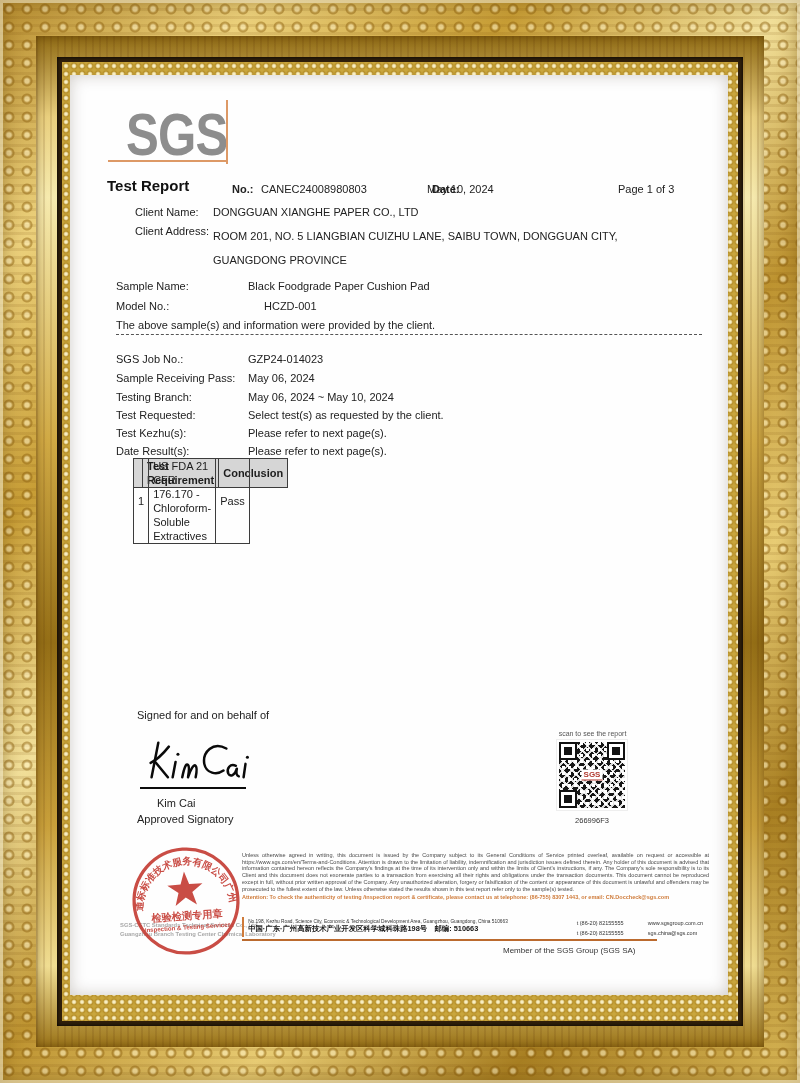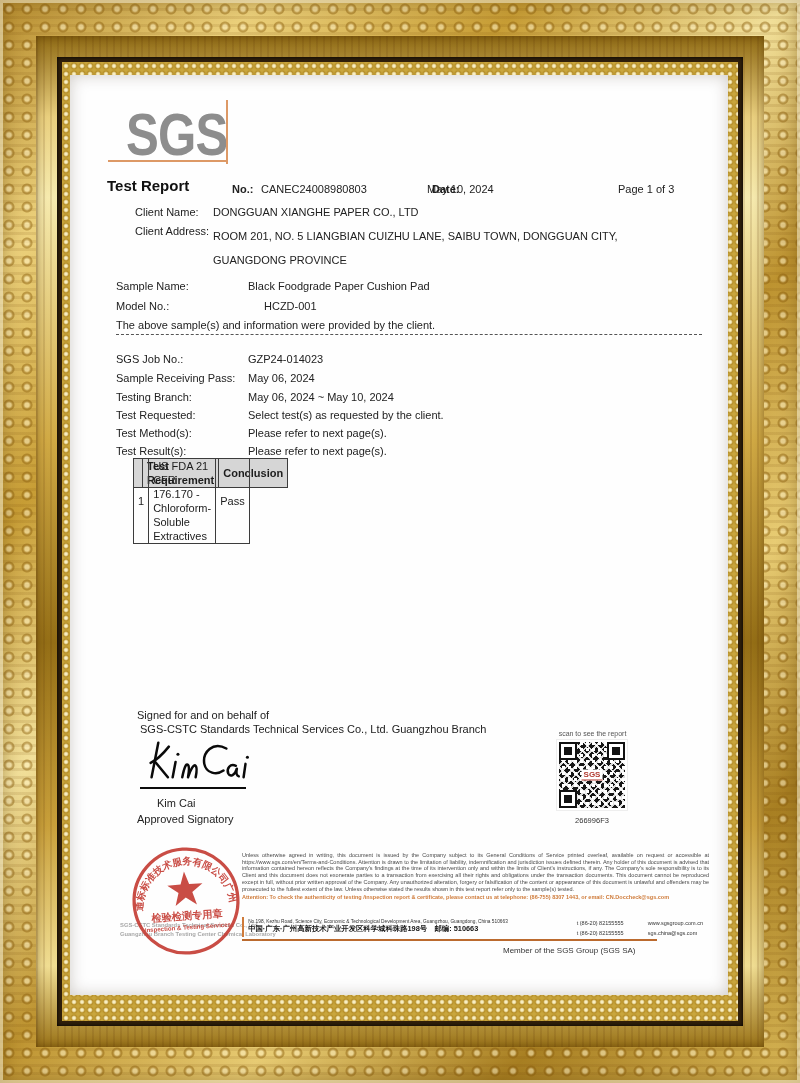--- a/index.html
+++ b/index.html
@@ -144,45 +144,44 @@
   </div>
   <div class="row" style="left:46px;top:315px;width:560px;height:14px;">
     <span class="lbl">Testing Branch:</span>
     <span style="left:132px;">May 06, 2024 ~ May 10, 2024</span>
   </div>
   <div class="row" style="left:46px;top:333px;width:560px;height:14px;">
     <span class="lbl">Test Requested:</span>
     <span style="left:132px;">Select test(s) as requested by the client.</span>
   </div>
   <div class="row" style="left:46px;top:351px;width:560px;height:14px;">
-    <span class="lbl">Test Method(s):</span>
+    <span class="lbl">Test Kezhu(s):</span>
     <span style="left:132px;">Please refer to next page(s).</span>
   </div>
   <div class="row" style="left:46px;top:369px;width:560px;height:14px;">
-    <span class="lbl">Test Result(s):</span>
+    <span class="lbl">Date Result(s):</span>
     <span style="left:132px;">Please refer to next page(s).</span>
   </div>
 
   <table class="req">
     <tbody>
         <tr>
       <th class="col-num"></th>
       <th class="col-req">Test Requirement</th>
       <th class="col-con">Conclusion</th>
     </tr>
     <tr>
       <td class="col-num">1</td>
       <td class="col-req">US FDA 21 CFR 176.170 - Chloroform-Soluble Extractives</td>
       <td class="col-con">Pass</td>
     </tr>
   </tbody>
     </table>
 
   <div style="left:67px;top:633px;">Signed for and on behalf of</div>
-  <div style="left:70px;top:647px;">SGS-CSTC Standards Technical Services Co., Ltd. Guangzhou Branch</div>
   <svg class="sig-svg" viewBox="0 0 120 50">
     <g fill="none" stroke="#0a0a0a" stroke-width="2.6" stroke-linecap="round" stroke-linejoin="round">
       <path d="M10,42 L17,6"></path>
       <path d="M28,10 C20,20 15,24 9,27 M13,25 L27,42"></path>
       <path d="M35,26 L32,42"></path>
       <circle cx="37.5" cy="18" r="1.6" fill="#0a0a0a" stroke="none"></circle>
       <path d="M42,42 C44,32 46,27 48,29 C50,31 49,36 48,42 C51,33 54,28 56,30 C58,32 57,37 56,42"></path>
       <path d="M88,12 C74,4 63,16 65,28 C67,38 78,40 85,35"></path>
       <path d="M98,30 C92,27 88,33 90,38 C92,42 97,40 99,33 C98,37 98,40 101,41"></path>
       <path d="M108,28 L106,42"></path>

